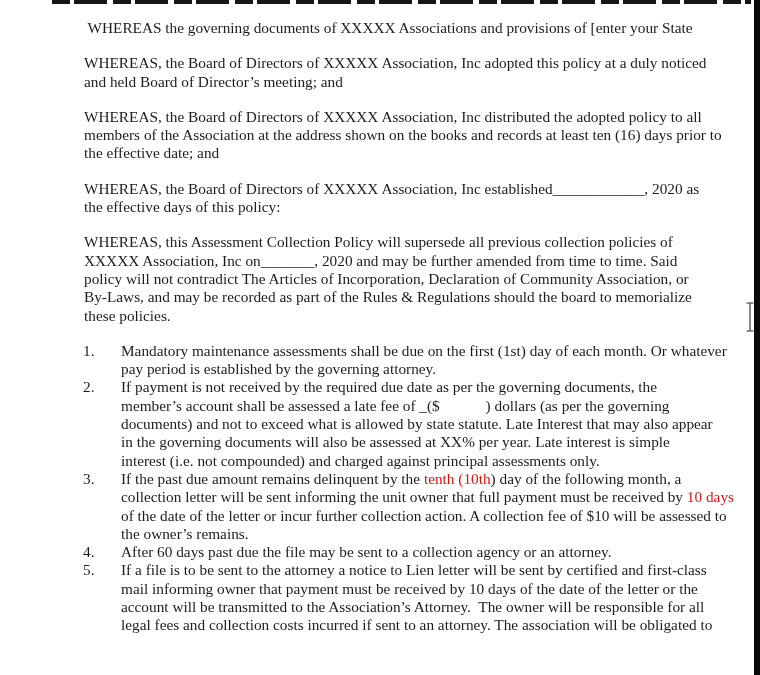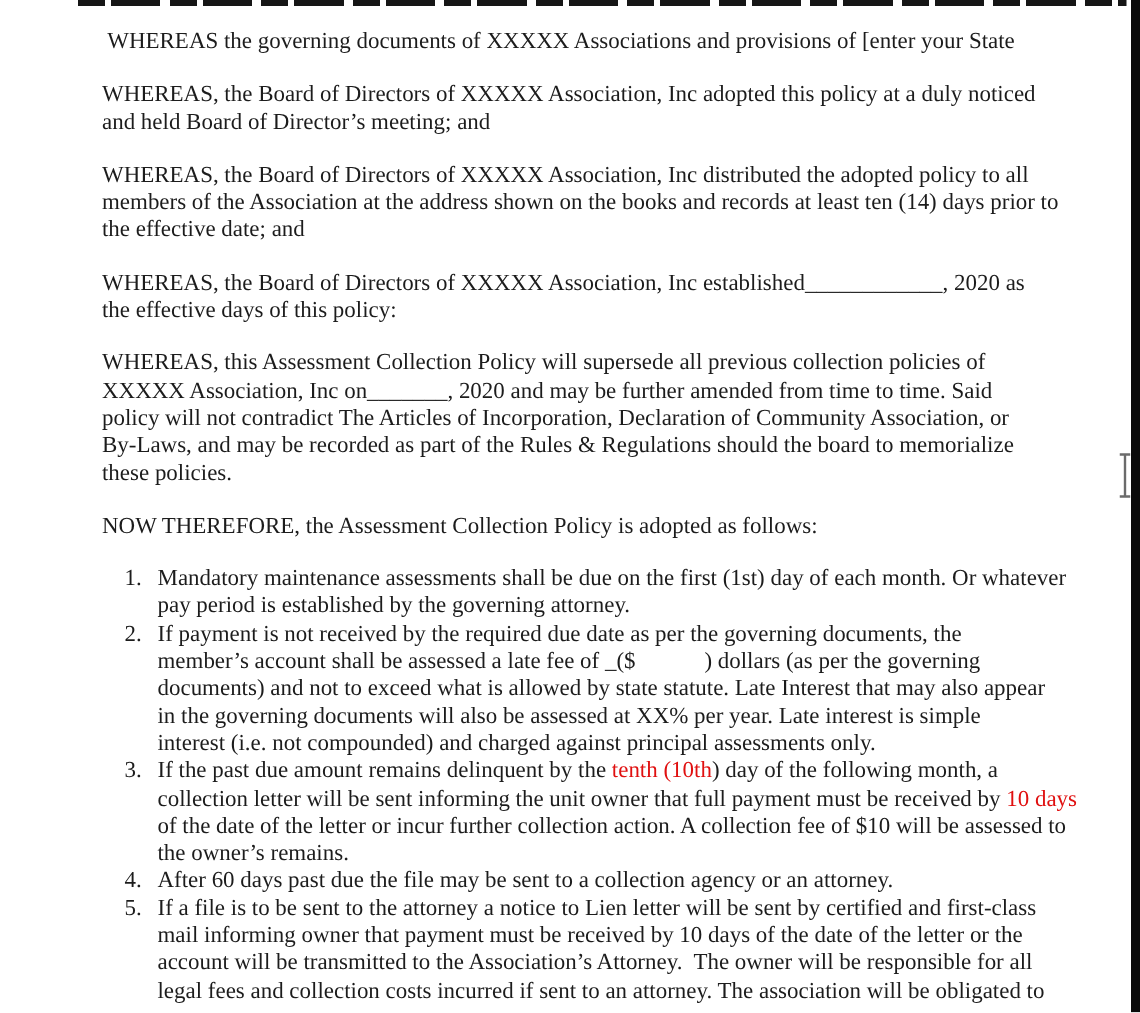--- a/index.html
+++ b/index.html
@@ -40,21 +40,21 @@
   }
   .content {
     position: absolute;
     left: 68px;
     top: 19px;
     width: 662px;
     font-size: 15.3px;
     line-height: 18.3px;
   }
   .para { margin: 0 0 17px 0; }
-  .line { white-space: pre; }
+  .line { white-space: pre; margin-left: 16px; }
   .numbered-list { margin-top: 0; }
   .list-item {
     position: relative;
     padding-left: 37px;
   }
   .list-item .num {
     position: absolute;
     left: 15px;
     top: 0;
     white-space: pre;
@@ -81,40 +81,37 @@
       <div class="line"> WHEREAS the governing documents of XXXXX Associations and provisions of [enter your State</div>
     </div>
 
     <div class="para">
       <div class="line">WHEREAS, the Board of Directors of XXXXX Association, Inc adopted this policy at a duly noticed</div>
       <div class="line">and held Board of Director’s meeting; and</div>
     </div>
 
     <div class="para">
       <div class="line">WHEREAS, the Board of Directors of XXXXX Association, Inc distributed the adopted policy to all</div>
-      <div class="line">members of the Association at the address shown on the books and records at least ten (14) days prior to</div>
+      <div class="line">members of the Association at the address shown on the books and records at least ten (16) days prior to</div>
       <div class="line">the effective date; and</div>
     </div>
 
     <div class="para">
       <div class="line">WHEREAS, the Board of Directors of XXXXX Association, Inc established____________, 2020 as</div>
       <div class="line">the effective days of this policy:</div>
     </div>
 
     <div class="para">
       <div class="line">WHEREAS, this Assessment Collection Policy will supersede all previous collection policies of</div>
       <div class="line">XXXXX Association, Inc on_______, 2020 and may be further amended from time to time. Said</div>
       <div class="line">policy will not contradict The Articles of Incorporation, Declaration of Community Association, or</div>
       <div class="line">By-Laws, and may be recorded as part of the Rules &amp; Regulations should the board to memorialize</div>
       <div class="line">these policies.</div>
     </div>
 
-    <div class="para">
-      <div class="line">NOW THEREFORE, the Assessment Collection Policy is adopted as follows:</div>
-    </div>
 
     <div class="numbered-list">
 
       <div class="list-item">
         <span class="num">1.</span>
         <div class="line">Mandatory maintenance assessments shall be due on the first (1st) day of each month. Or whatever</div>
         <div class="line">pay period is established by the governing attorney.</div>
       </div>
 
       <div class="list-item">

